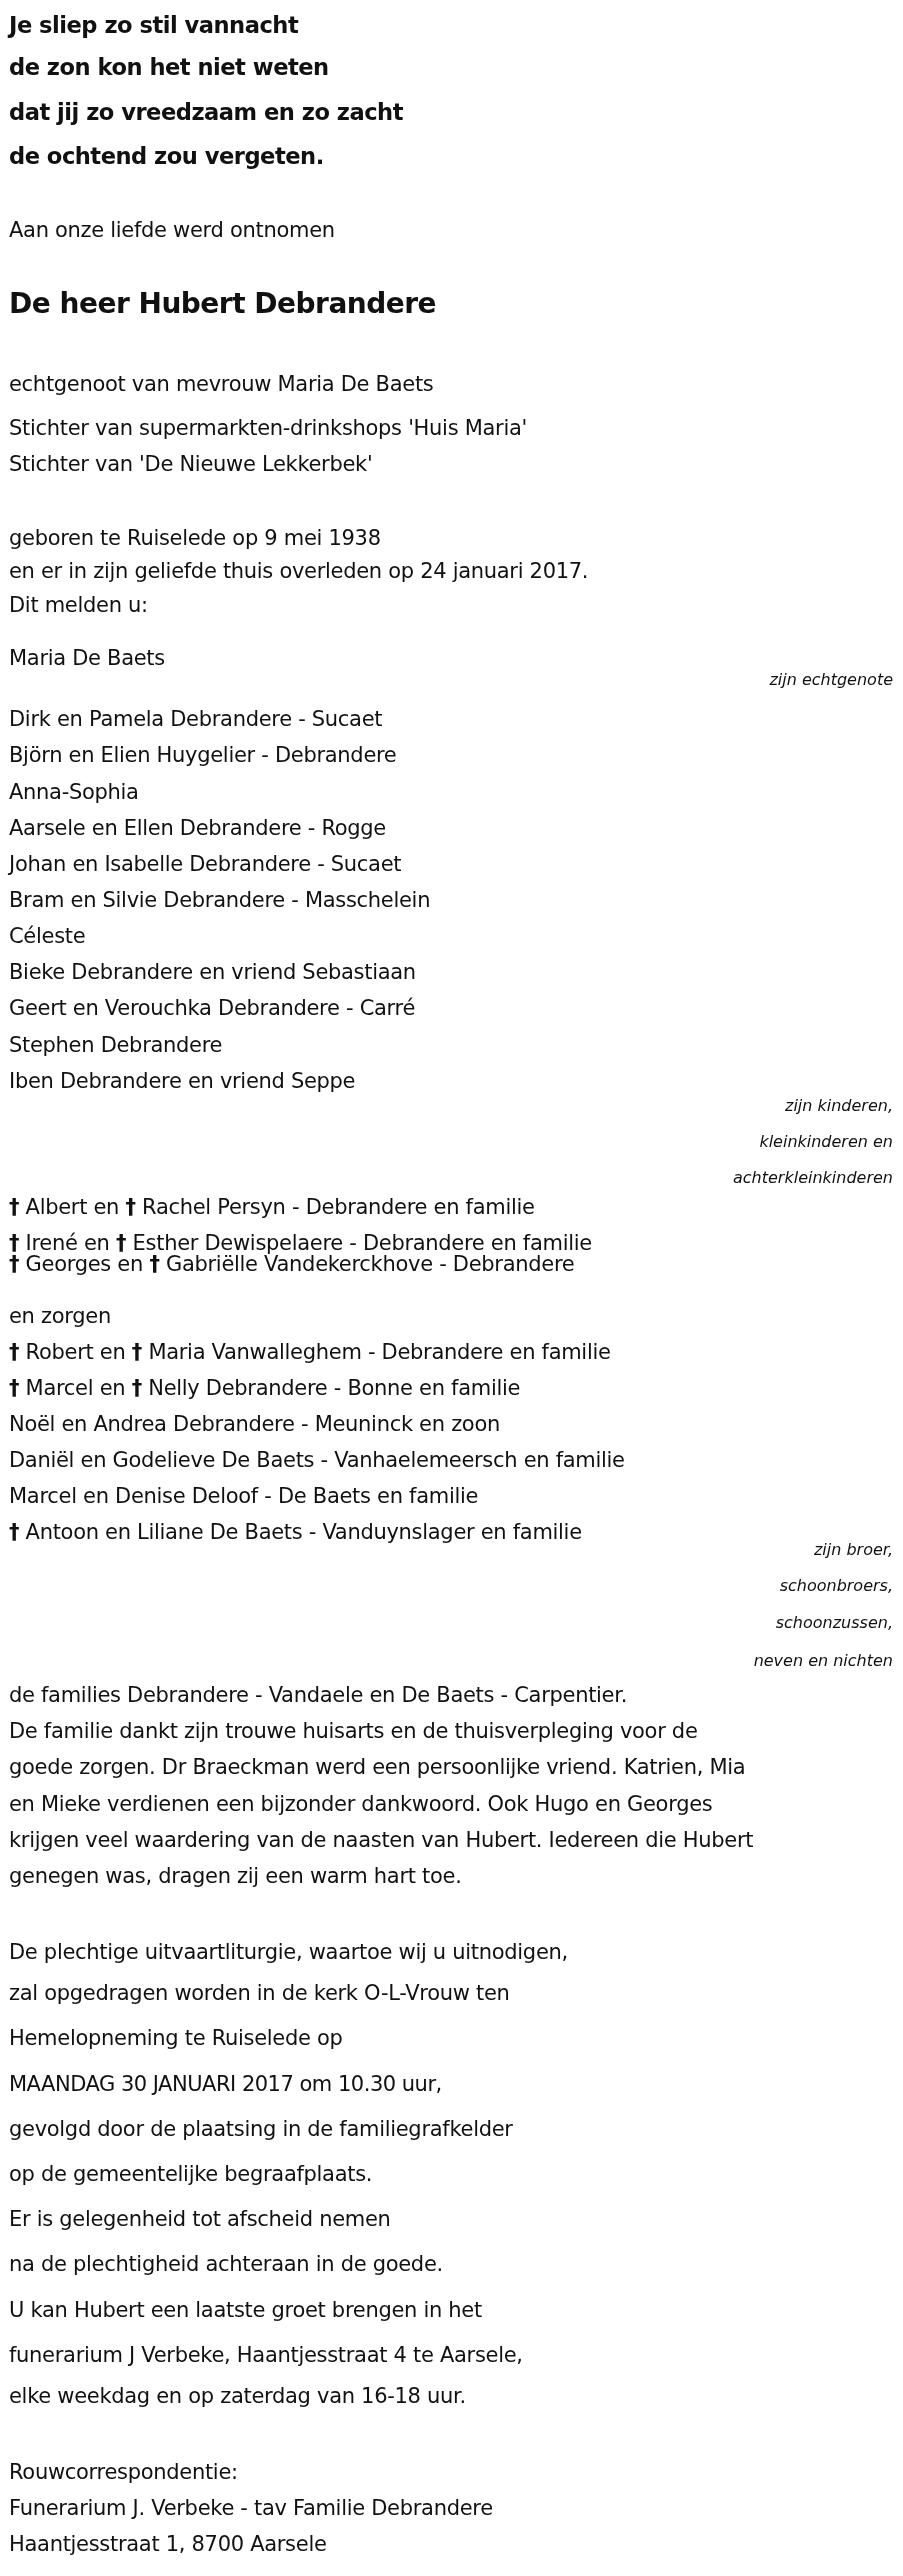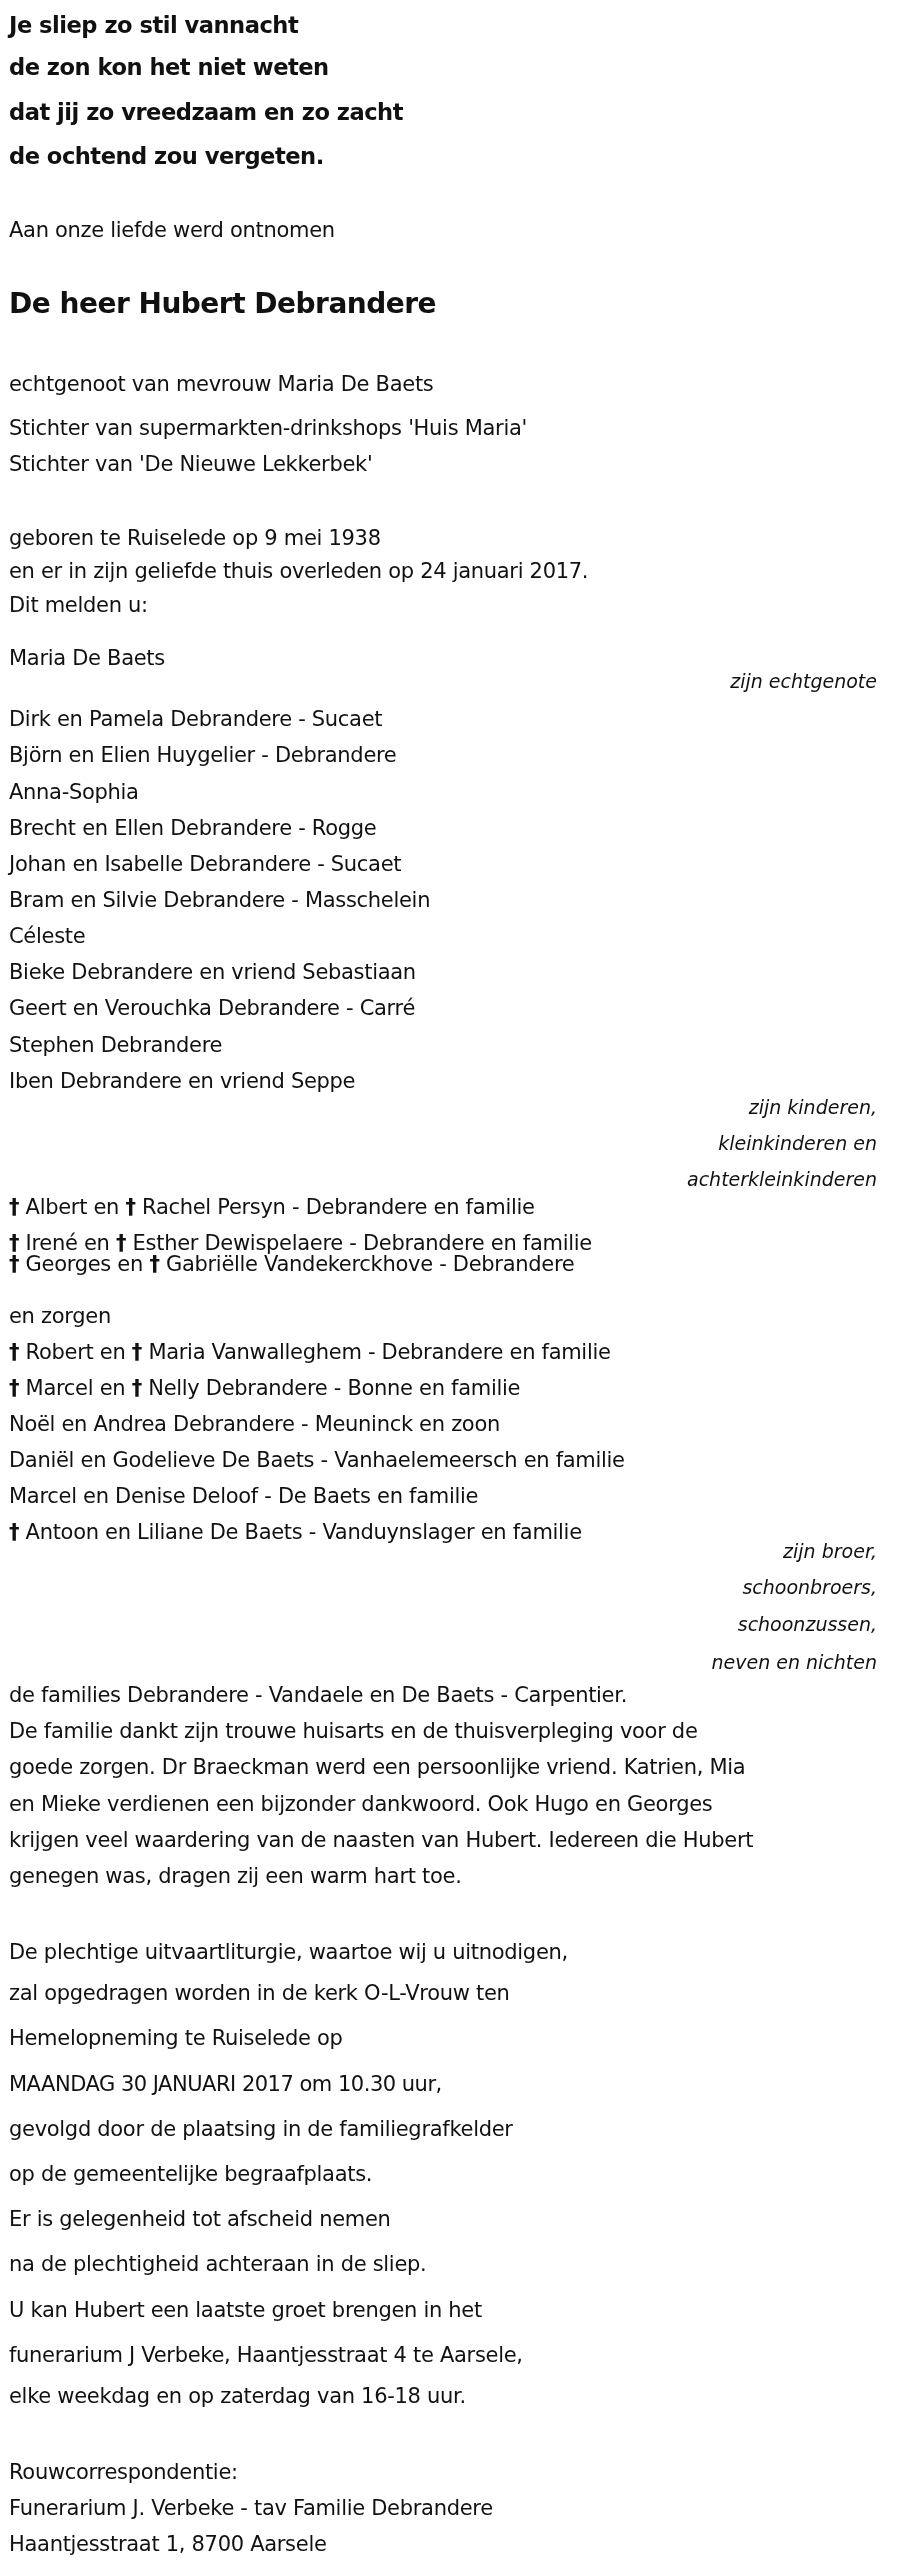--- a/index.html
+++ b/index.html
@@ -1,21 +1,21 @@
 <!DOCTYPE html>
 <html style="font-size:14.5px"><head>
 <meta charset="utf-8">
 <style>
   html, body { margin:0; padding:0; background:#ffffff; }
   body { width:904px; height:2576px; position:relative; overflow:hidden;
          font-family:"DejaVu Sans", sans-serif; color:#111111; }
   .ln { position:absolute; left:9px; white-space:nowrap; line-height:1; font-size:21px; letter-spacing:-0.3px; }
   .poem { font-weight:bold; font-size:22.6px; letter-spacing:-0.5px; }
   .title { font-weight:bold; font-size:28px; letter-spacing:-0.5px; }
-  .rel { left:auto; right:27px; text-align:center; font-style:italic; font-size:19px; letter-spacing:0; }
+  .rel { left:auto; right:11px; text-align:center; font-style:italic; font-size:16px; letter-spacing:0; }
   .bold { font-weight:normal; letter-spacing:-0.5px; }
   .dagger { font-weight:bold; }
 </style>
 </head>
 <body>
 
 <div>
 
   <div class="ln poem" style="top:13.6px">Je sliep zo stil vannacht</div>
   <div class="ln poem" style="top:56px">de zon kon het niet weten</div>
@@ -34,21 +34,21 @@
   <div class="ln" style="top:561px">en er in zijn geliefde thuis overleden op 24 januari 2017.</div>
   <div class="ln" style="top:595px">Dit melden u:</div>
 
   <div class="ln" style="top:648px">Maria De Baets</div>
   <div class="ln rel" style="top:672px">zijn echtgenote</div>
 
   <div>
     <div class="ln" style="top:709px">Dirk en Pamela Debrandere - Sucaet</div>
     <div class="ln" style="top:745px">Björn en Elien Huygelier - Debrandere</div>
     <div class="ln" style="top:782px">Anna-Sophia</div>
-    <div class="ln" style="top:818px">Brecht en Ellen Debrandere - Rogge</div>
+    <div class="ln" style="top:818px">Aarsele en Ellen Debrandere - Rogge</div>
     <div class="ln" style="top:854px">Johan en Isabelle Debrandere - Sucaet</div>
     <div class="ln" style="top:890px">Bram en Silvie Debrandere - Masschelein</div>
     <div class="ln" style="top:926px">Céleste</div>
     <div class="ln" style="top:962px">Bieke Debrandere en vriend Sebastiaan</div>
     <div class="ln" style="top:998px">Geert en Verouchka Debrandere - Carré</div>
     <div class="ln" style="top:1035px">Stephen Debrandere</div>
     <div class="ln" style="top:1071px">Iben Debrandere en vriend Seppe</div>
   </div>
   <div class="ln rel" style="top:1098px">zijn kinderen,</div>
   <div class="ln rel" style="top:1134px">kleinkinderen en</div>
@@ -110,21 +110,21 @@
   <div class="ln" style="top:1830px">krijgen veel waardering van de naasten van Hubert. Iedereen die Hubert</div>
   <div class="ln" style="top:1866px">genegen was, dragen zij een warm hart toe.</div>
 
   <div class="ln" style="top:1942px">De plechtige uitvaartliturgie, waartoe wij u uitnodigen,</div>
   <div class="ln" style="top:1983px">zal opgedragen worden in de kerk O-L-Vrouw ten</div>
   <div class="ln" style="top:2028px">Hemelopneming te Ruiselede op</div>
   <div class="ln bold" style="top:2074px">MAANDAG 30 JANUARI 2017 om 10.30 uur,</div>
   <div class="ln" style="top:2119px">gevolgd door de plaatsing in de familiegrafkelder</div>
   <div class="ln" style="top:2164px">op de gemeentelijke begraafplaats.</div>
   <div class="ln" style="top:2209px">Er is gelegenheid tot afscheid nemen</div>
-  <div class="ln" style="top:2254px">na de plechtigheid achteraan in de sliep.</div>
+  <div class="ln" style="top:2254px">na de plechtigheid achteraan in de goede.</div>
   <div class="ln" style="top:2300px">U kan Hubert een laatste groet brengen in het</div>
   <div class="ln" style="top:2345px">funerarium J Verbeke, Haantjesstraat 4 te Aarsele,</div>
   <div class="ln" style="top:2386px">elke weekdag en op zaterdag van 16-18 uur.</div>
 
   <div class="ln" style="top:2462px">Rouwcorrespondentie:</div>
   <div class="ln" style="top:2498px">Funerarium J. Verbeke - tav Familie Debrandere</div>
   <div class="ln" style="top:2534px">Haantjesstraat 1, 8700 Aarsele</div>
 </div>
 
 

